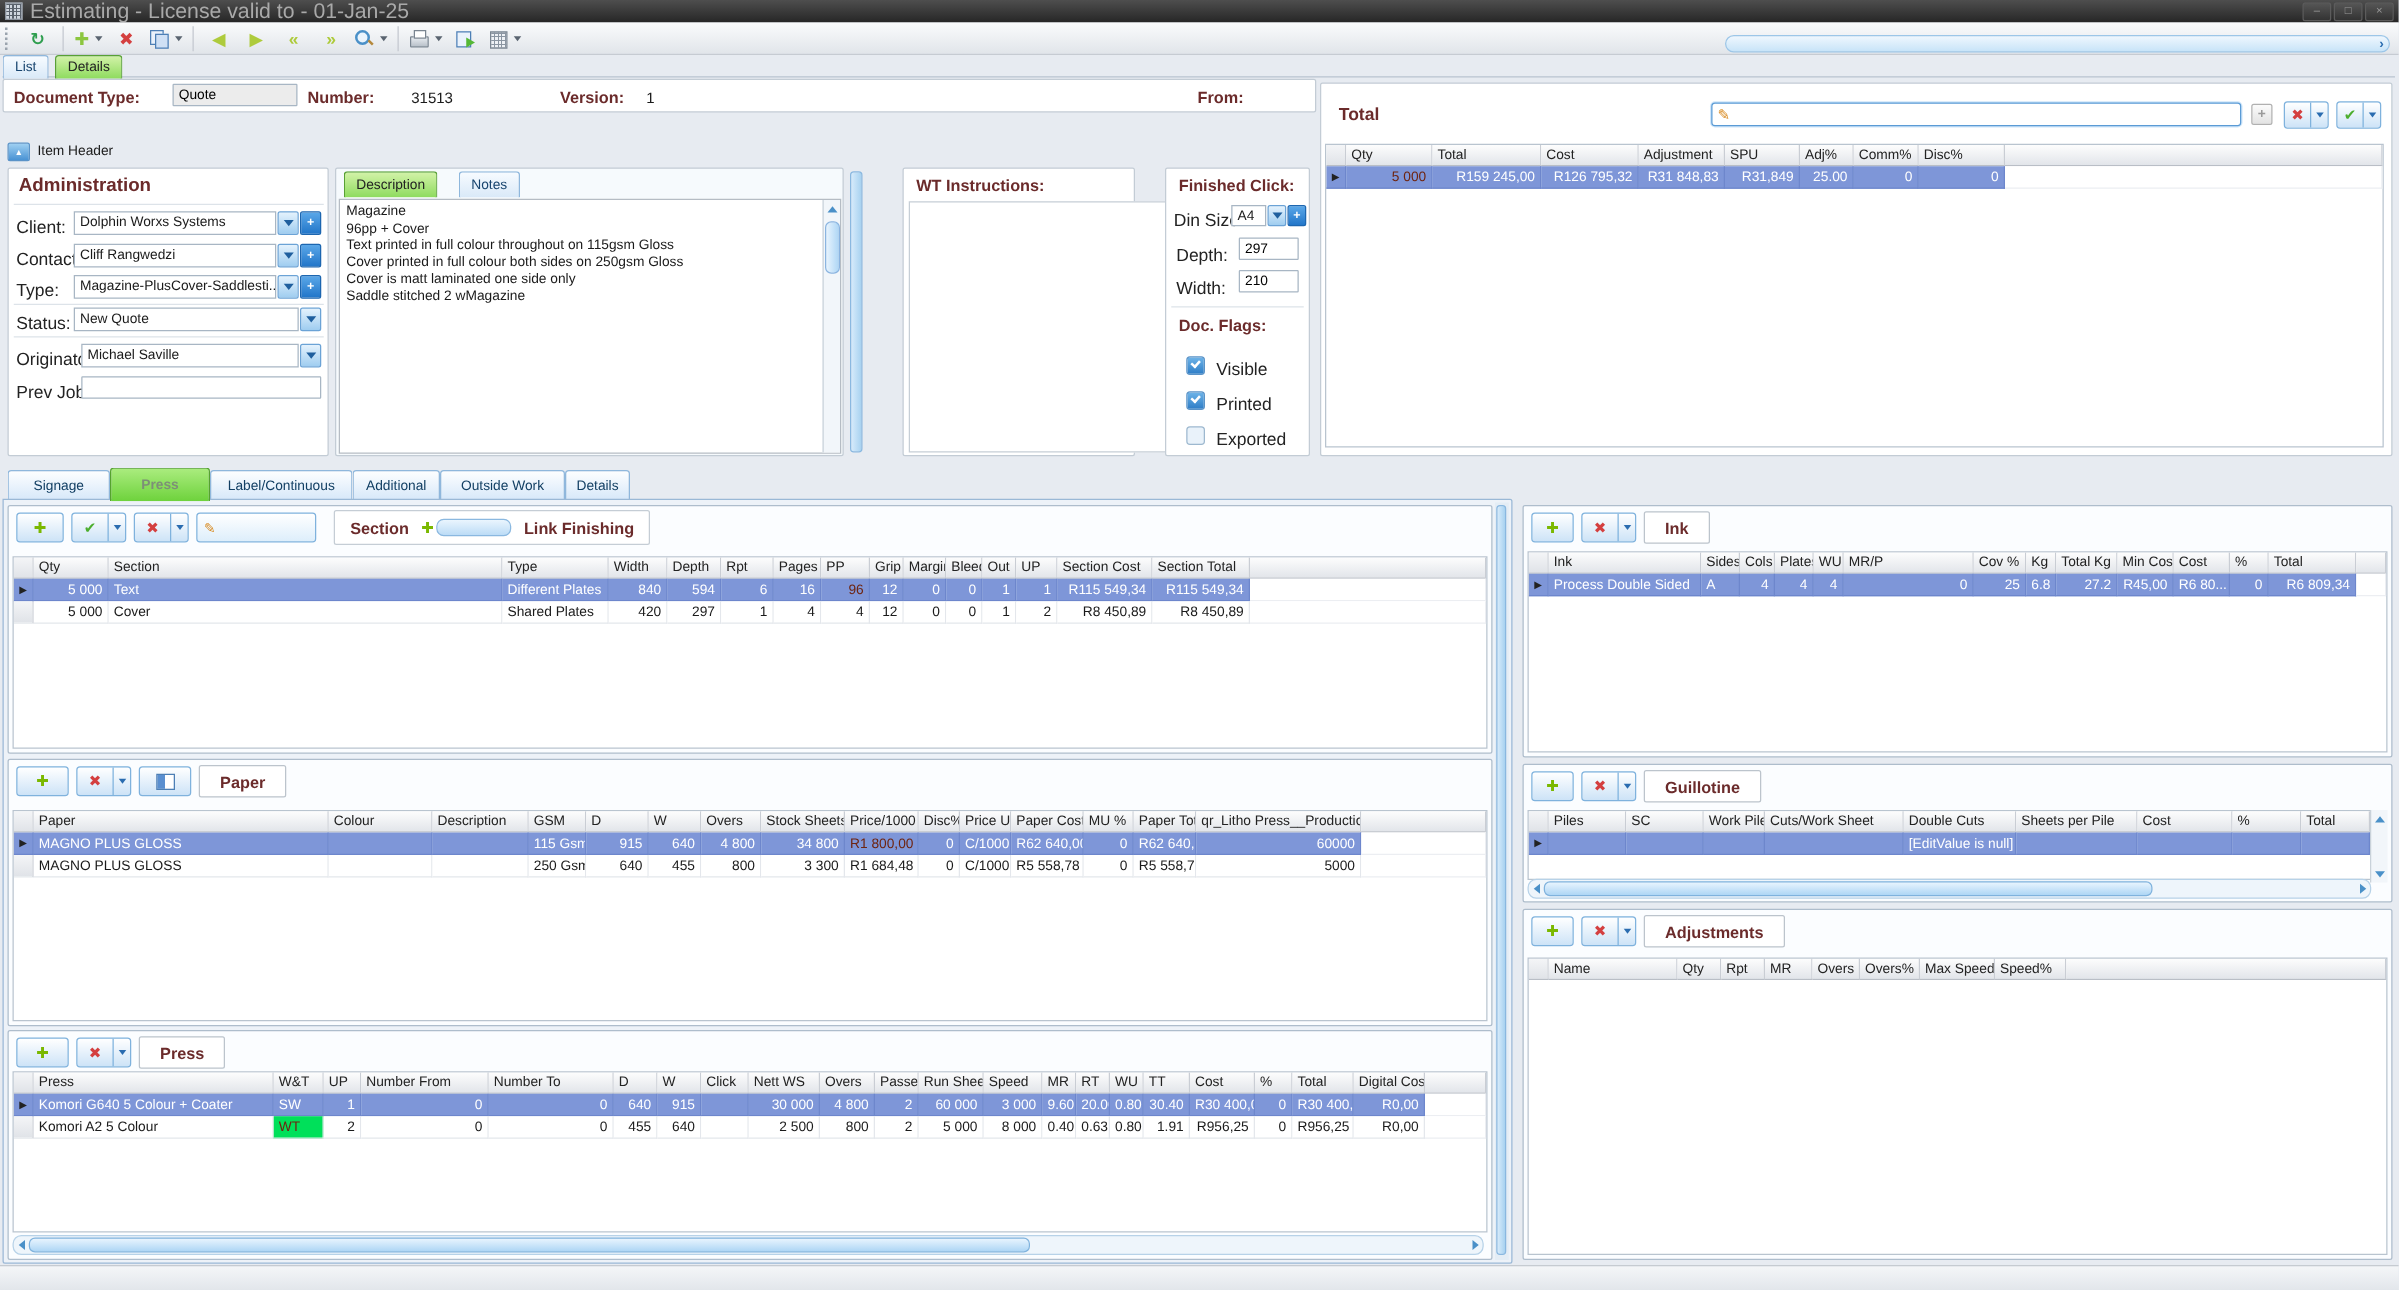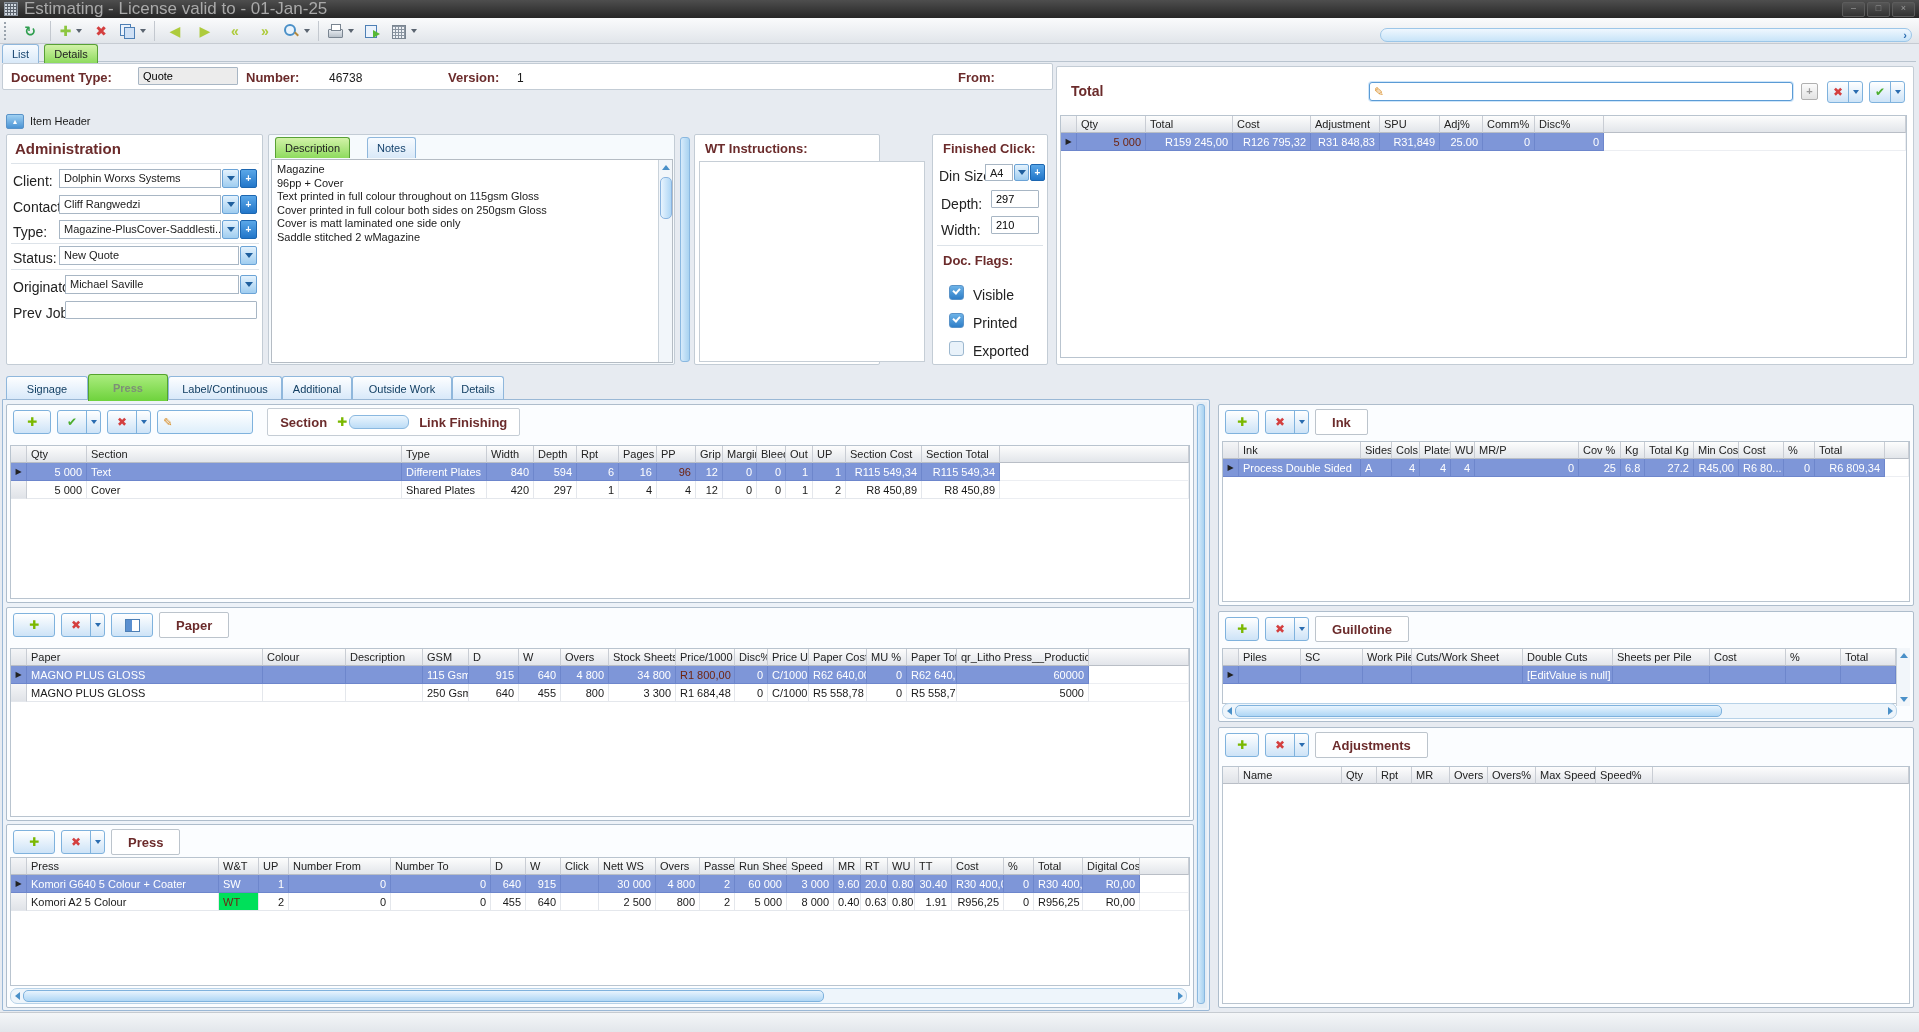--- a/index.html
+++ b/index.html
@@ -237,21 +237,21 @@
 
 <div id="tabs1" class="abs">
   <span class="tab1">List</span>
   <span class="tab1 active">Details</span>
 </div>
 
 <div class="gbox abs" style="left:2px;top:63px;width:1051px;height:27px;">
   <span class="abs ptitle" style="left:8px;top:6px;">Document Type:</span>
   <input class="inp abs" style="left: 135px; top: 3px; width: 100px; background: rgb(236, 236, 236);" value="Quote">
   <span class="abs ptitle" style="left:243px;top:6px;">Number:</span>
-  <span class="abs" style="left:326px;top:7px;font-size:12px;">46738</span>
+  <span class="abs" style="left:326px;top:7px;font-size:12px;">31513</span>
   <span class="abs ptitle" style="left:445px;top:6px;">Version:</span>
   <span class="abs" style="left:514px;top:7px;font-size:12px;">1</span>
   <span class="abs ptitle" style="left:955px;top:6px;">From:</span>
 </div>
 
 <div class="abs" style="left:2px;top:112px;width:1051px;height:20px;">
   <span class="abs" style="left:4px;top:2px;width:18px;height:15px;border:1px solid #5a93c8;border-radius:2px;background:linear-gradient(#9fd0f2,#4a93d4);color:#fff;text-align:center;font-size:8px;line-height:14px;">▴</span>
   <span class="abs" style="left:28px;top:3px;">Item Header</span>
 </div>
 
@@ -324,21 +324,21 @@
       <div class="vs-btn">
           <span class="arrow-u"></span>
         </div>
       <div class="vs-thumb" style="top:17px;height:40px;"></div>
     </div>
   </div>
 </div>
 
 <div class="splitterv abs" style="left:680px;top:137px;width:10px;height:225px;"></div>
 
-<div class="gbox abs" style="left:694px;top:134px;width:186px;height:231px;">
+<div class="gbox abs" style="left:722px;top:134px;width:186px;height:231px;">
   <span class="abs ptitle" style="left:10px;top:6px;">WT Instructions:</span>
   <div class="abs" style="left:4px;top:26px;width:226px;height:201px;background:#fff;border:1px solid #c6ced6;"></div>
 </div>
 
 <div class="gbox abs" style="left:932px;top:134px;width:116px;height:231px;">
   <span class="abs ptitle" style="left:10px;top:6px;">Finished Click:</span>
   <span class="abs flabel" style="left:6px;top:33px;">Din Size</span>
   <div class="combo" style="left:52px;top:29px;width:60px;height:17px;">
     <span class="ctext">A4</span>
     <span class="cdd" style="width:15px;">

